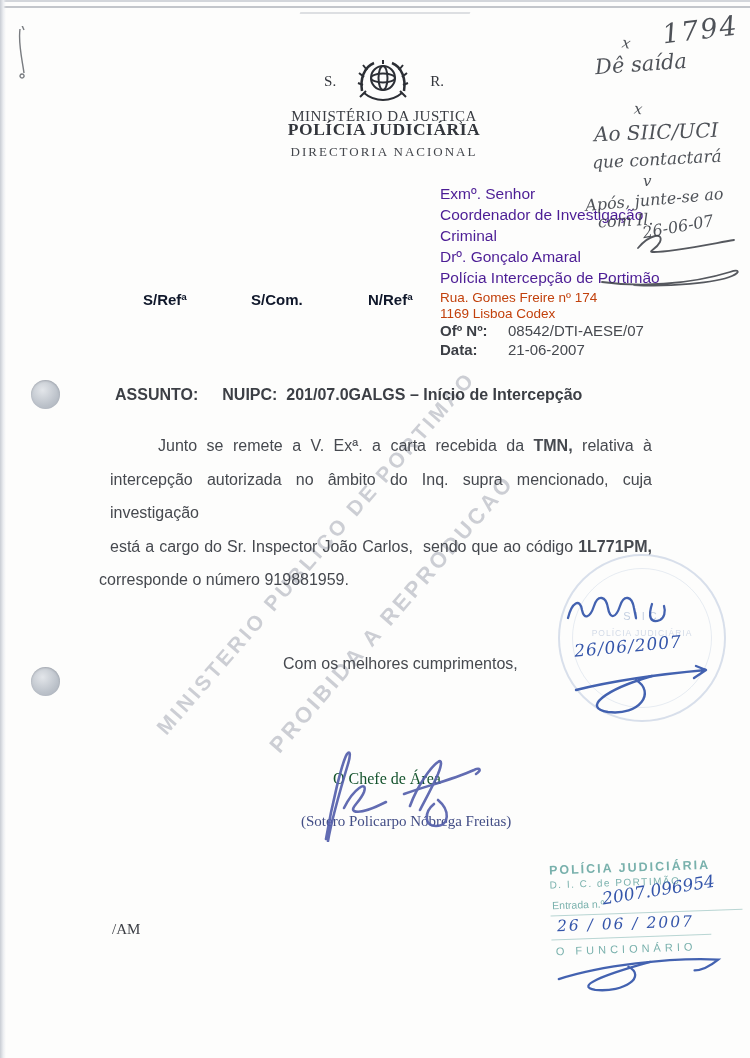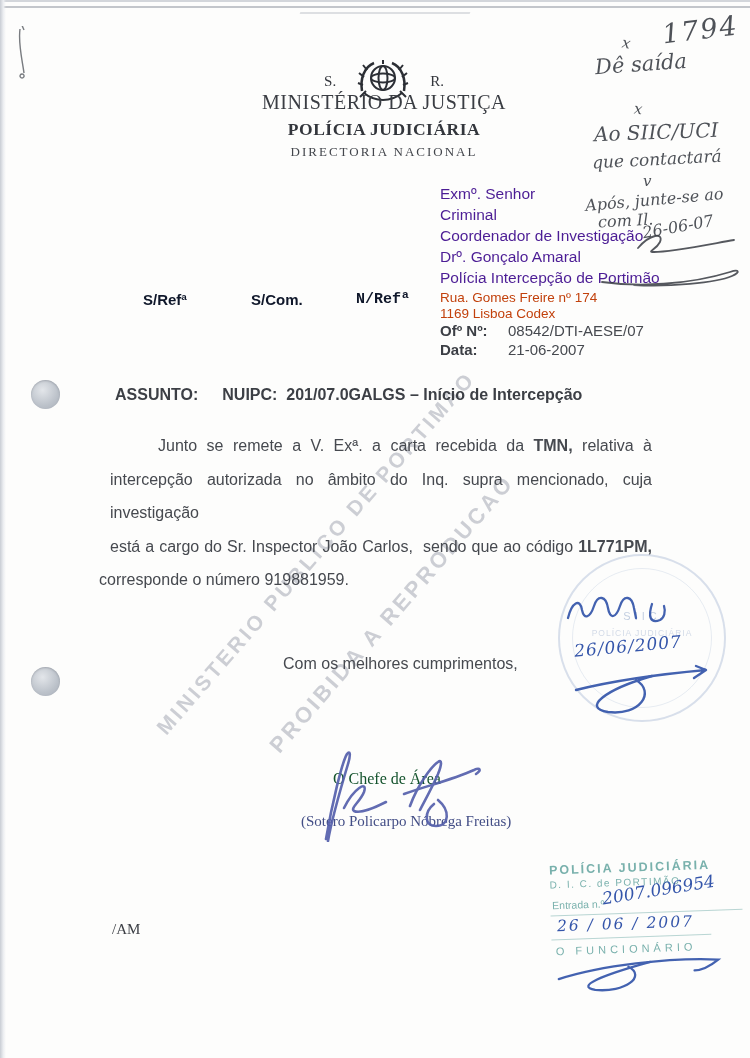--- a/index.html
+++ b/index.html
@@ -14,21 +14,21 @@
   .hole{width:29px;height:29px;border-radius:50%;z-index:1;
         background:radial-gradient(circle at 40% 35%,#e3e6ea,#bcc2ca 60%,#a9afb9);
         box-shadow:inset 0 1px 2px rgba(90,95,105,.35);}
   
   .print{color:#46494f;z-index:2;}
   .serif{font-family:"Liberation Serif",serif;}
   .keep{white-space:pre-wrap;}
   .hdr{width:280px;left:244px;text-align:center;color:#3a3d43;z-index:2;}
   .hdr-row1{top:58px;display:flex;align-items:center;justify-content:center;gap:18px;}
   .hdr-sr{font-family:"Liberation Serif",serif;font-size:15px;color:#34373d;}
-  .ministry{top:91px;font-family:"Liberation Serif",serif;font-size:20px;letter-spacing:.5px;}
+  .ministry{top:108px;font-family:"Liberation Serif",serif;font-size:15px;letter-spacing:.5px;}
   .org{top:119px;font-family:"Liberation Serif",serif;font-size:17.5px;font-weight:bold;letter-spacing:.5px;color:#33363c;}
   .division{top:144px;font-family:"Liberation Serif",serif;font-size:13px;letter-spacing:2px;color:#43464c;}
   .addr-line{font-size:15.5px;line-height:21px;color:#4c1d95;}
   .ref{font-weight:bold;font-size:15px;color:#0f172a;}
   .small{font-size:13.5px;color:#c2410c;}
   .boldlbl{font-weight:bold;font-size:15px;color:#3c3f45;}
   .val{font-size:15px;color:#46494f;}
   .subject{font-weight:bold;font-size:16px;color:#3c3f45;display:flex;gap:24px;}
   .body-block{left:99px;top:429px;width:553px;font-size:16px;color:#46494f;z-index:2;}
   .jline{line-height:33.5px;text-align:justify;text-align-last:justify;white-space:pre-wrap;margin-left:11px;}
@@ -106,29 +106,29 @@
   <div class="abs hand" style="left:642px;top:217px;font-size:16px;transform:rotate(-10deg);">26-06-07</div>
   <svg class="abs" style="left:630px;top:228px;z-index:5;" width="120" height="28">
     <path d="M8,20 C20,6 34,4 30,14 C26,22 16,24 24,24 C40,24 70,18 104,12" stroke="#373b42" stroke-width="1.8" fill="none" opacity=".85" stroke-linecap="round"></path>
   </svg>
   <svg class="abs" style="left:598px;top:258px;z-index:5;" width="152" height="32">
     <path d="M4,24 C40,29 90,27 132,14 C141,11 143,14 134,18 C118,25 70,29 36,27" stroke="#373b42" stroke-width="1.8" fill="none" opacity=".85" stroke-linecap="round"></path>
   </svg>
 
   <div class="abs print" style="left:440px;top:183px;">
     <div class="addr-line">Exmº. Senhor</div>
+    <div class="addr-line">Coordenador de Investigação</div>
     <div class="addr-line">Criminal</div>
-    <div class="addr-line">Coordenador de Investigação</div>
     <div class="addr-line">Drº. Gonçalo Amaral</div>
     <div class="addr-line">Polícia Intercepção de Portimão</div>
   </div>
 
   <div class="abs print ref" style="left:143px;top:291px;">S/Refª</div>
   <div class="abs print ref" style="left:251px;top:291px;">S/Com.</div>
-  <div class="abs print ref" style="left:356px;top:291px;font-family:Liberation Mono, monospace;">N/Refª</div>
+  <div class="abs print ref" style="left:368px;top:291px;">N/Refª</div>
 
   <div class="abs print small" style="left:440px;top:290px;">Rua. Gomes Freire nº 174</div>
   <div class="abs print small" style="left:440px;top:306px;">1169 Lisboa Codex</div>
   <div class="abs print boldlbl" style="left:440px;top:322px;">Ofº Nº:</div>
   <div class="abs print val" style="left:508px;top:322px;">08542/DTI-AESE/07</div>
   <div class="abs print boldlbl" style="left:440px;top:341px;">Data:</div>
   <div class="abs print val" style="left:508px;top:341px;">21-06-2007</div>
 
   <div class="abs print subject" style="left:115px;top:386px;">
     <span class="keep">ASSUNTO:</span>

